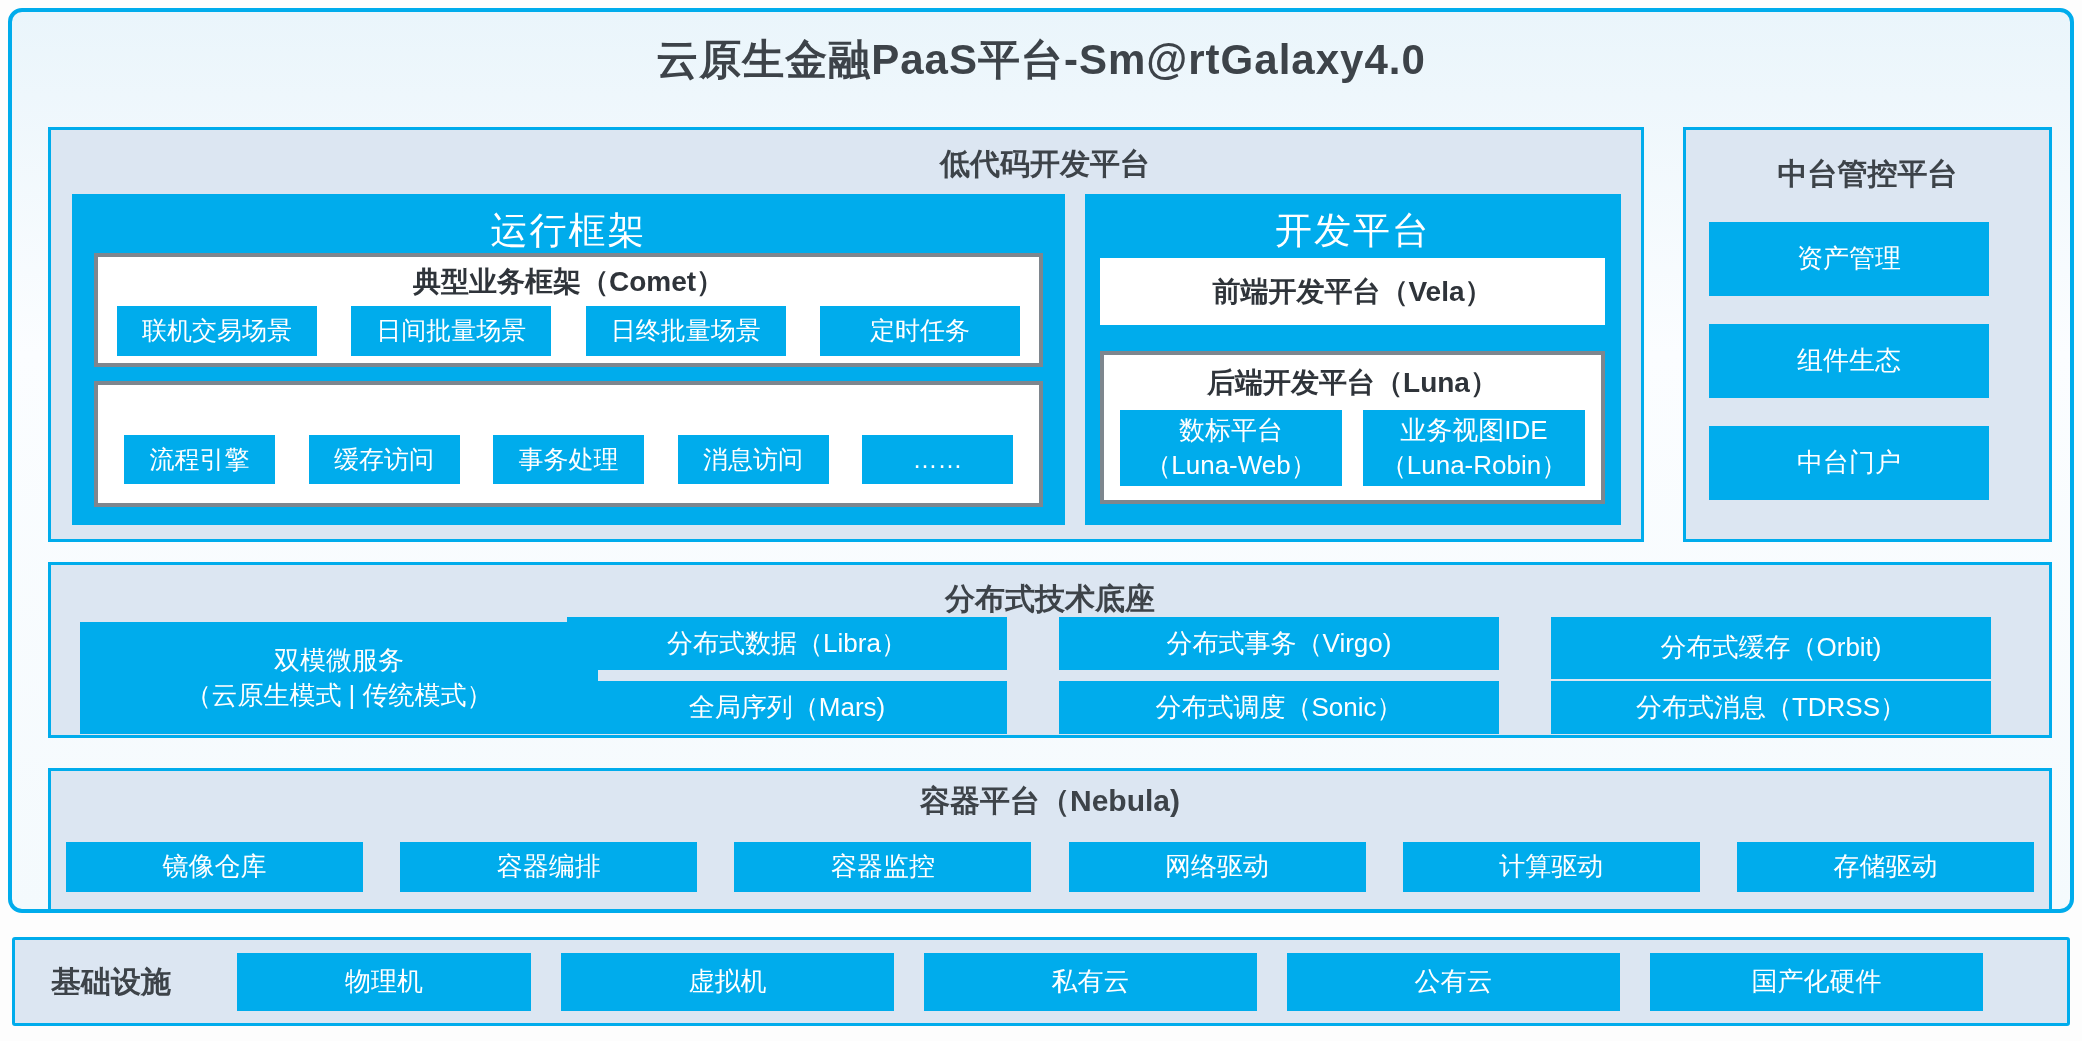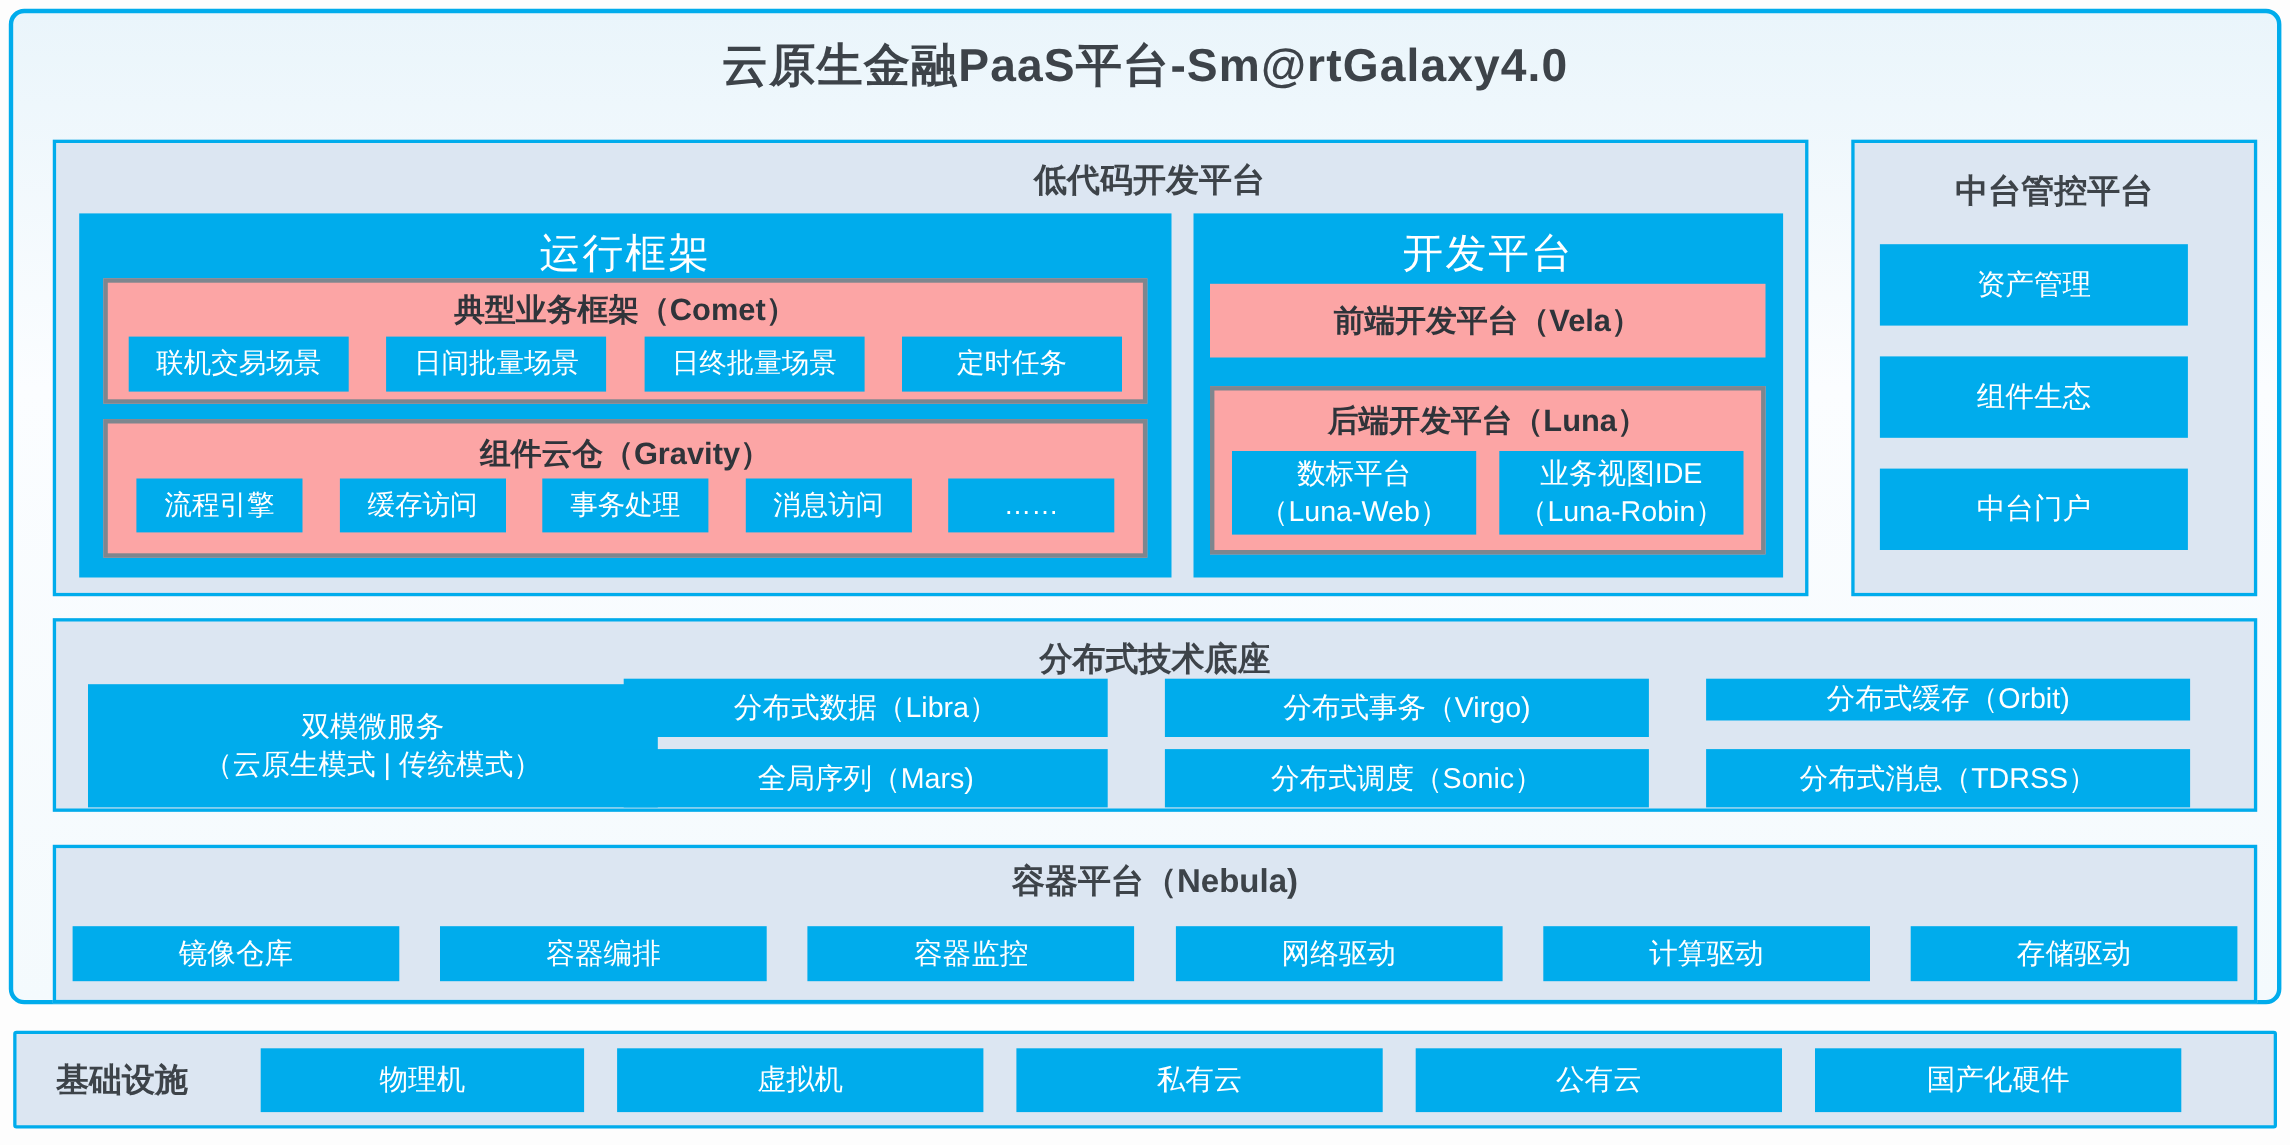--- a/index.html
+++ b/index.html
@@ -24,21 +24,21 @@
     position:absolute;background:#dce6f2;border:3px solid #00ACEC;
   }
   .panel-title{
     font-size:30px;font-weight:bold;color:#3d4349;text-align:center;
   }
   .bluebox{position:absolute;background:#00ACEC;}
   .bluebox-title{
     font-size:37px;font-weight:normal;color:#ffffff;text-align:center;
     padding-top:12px;letter-spacing:2px;
   }
-  .whitebox{position:absolute;background:#fca5a5;}
+  .whitebox{position:absolute;background:#ffffff;}
   .wb-border{border:4px solid #7e868e;}
   .wb-title{
     font-size:28px;font-weight:600;color:#2f343a;text-align:center;
   }
   .btn{
     background:#00ACEC;color:#ffffff;
     display:flex;align-items:center;justify-content:center;
     font-size:25px;text-align:center;line-height:1.35;
   }
   .row{position:absolute;display:flex;justify-content:space-between;}
@@ -63,21 +63,20 @@
           <div class="wb-title" style="margin-top:6px;">典型业务框架（Comet）</div>
           <div class="row" style="left:19px;right:19px;top:49px;">
             <div class="btn" style="width:200px;height:50px;">联机交易场景</div>
             <div class="btn" style="width:200px;height:50px;">日间批量场景</div>
             <div class="btn" style="width:200px;height:50px;">日终批量场景</div>
             <div class="btn" style="width:200px;height:50px;">定时任务</div>
           </div>
         </div>
 
         <div class="whitebox wb-border" style="left:22px;top:187px;width:949px;height:126px;">
-          <div class="wb-title" style="margin-top:9px;">组件云仓（Gravity）</div>
           <div class="row" style="left:26px;right:26px;top:50px;">
             <div class="btn" style="width:151px;height:49px;">流程引擎</div>
             <div class="btn" style="width:151px;height:49px;">缓存访问</div>
             <div class="btn" style="width:151px;height:49px;">事务处理</div>
             <div class="btn" style="width:151px;height:49px;">消息访问</div>
             <div class="btn" style="width:151px;height:49px;">……</div>
           </div>
         </div>
       </div>
 
@@ -118,21 +117,21 @@
         <span>双模微服务</span>
         <span>（云原生模式 | 传统模式）</span>
       </div>
 
       <div class="btn abs" style="left:516px;top:52px;width:440px;height:53px;font-size:26px;">分布式数据（Libra）</div>
       <div class="btn abs" style="left:516px;top:116px;width:440px;height:53px;font-size:26px;">全局序列（Mars)</div>
 
       <div class="btn abs" style="left:1008px;top:52px;width:440px;height:53px;font-size:26px;">分布式事务（Virgo)</div>
       <div class="btn abs" style="left:1008px;top:116px;width:440px;height:53px;font-size:26px;">分布式调度（Sonic）</div>
 
-      <div class="btn abs" style="left:1500px;top:52px;width:440px;height:38px;font-size:26px;">分布式缓存（Orbit)</div>
+      <div class="btn abs" style="left:1500px;top:52px;width:440px;height:62px;font-size:26px;">分布式缓存（Orbit)</div>
       <div class="btn abs" style="left:1500px;top:116px;width:440px;height:53px;font-size:26px;">分布式消息（TDRSS）</div>
     </div>
 
     <div class="panel" style="left:36px;top:756px;width:2004px;height:144px;">
       <div class="panel-title" style="margin-top:10px;">容器平台（Nebula)</div>
       <div class="row" style="left:15px;right:15px;top:71px;">
         <div class="btn" style="width:297px;height:50px;font-size:26px;">镜像仓库</div>
         <div class="btn" style="width:297px;height:50px;font-size:26px;">容器编排</div>
         <div class="btn" style="width:297px;height:50px;font-size:26px;">容器监控</div>
         <div class="btn" style="width:297px;height:50px;font-size:26px;">网络驱动</div>

